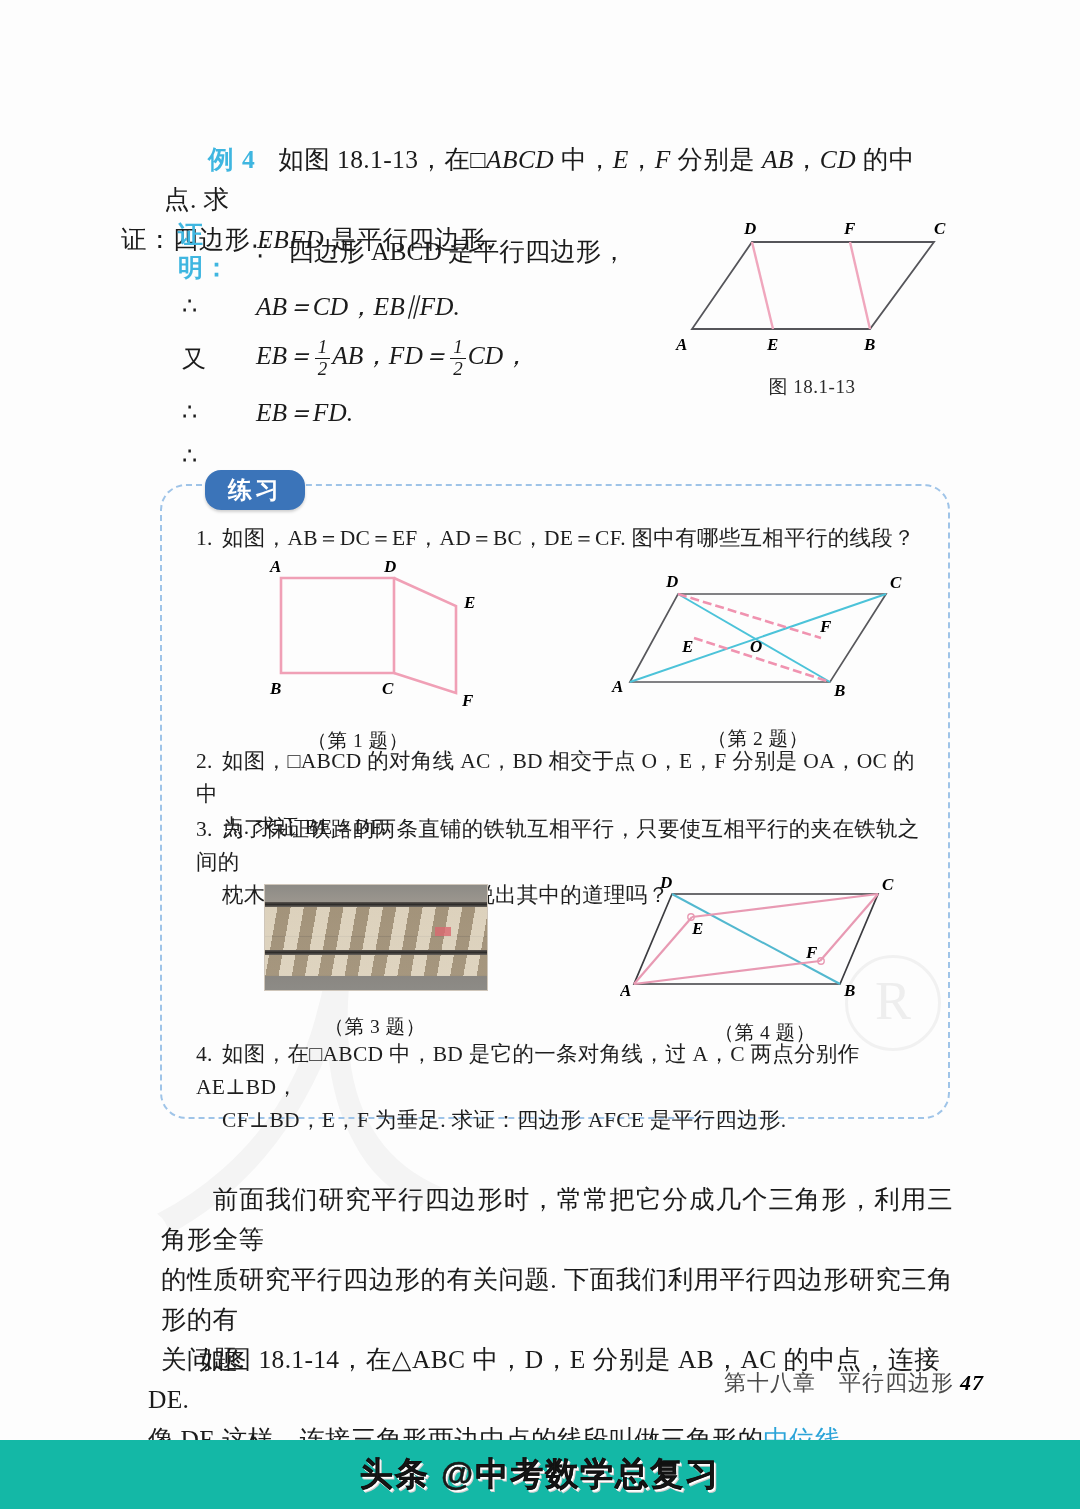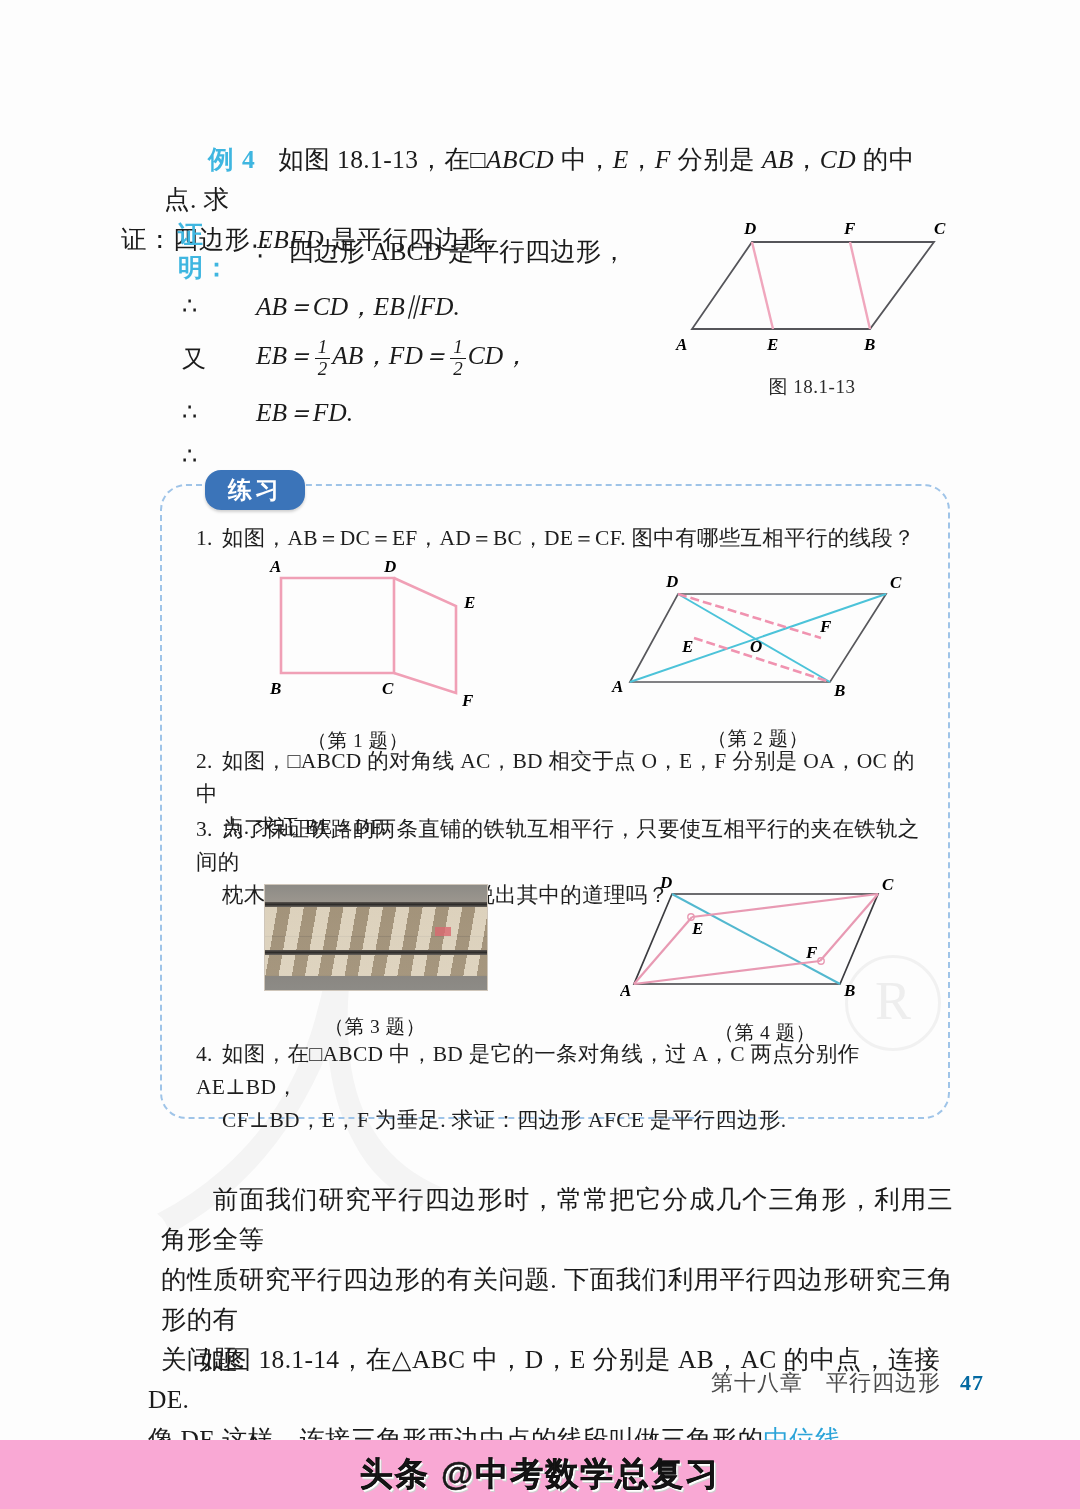--- a/index.html
+++ b/index.html
@@ -196,28 +196,28 @@
     position: absolute;
     left: 0; top: 1368px;
     width: 1080px;
     text-align: right;
     padding-right: 96px;
     box-sizing: border-box;
     font-size: 22px;
     color: #4a4a4a;
     letter-spacing: 1px;
   }
-  .footer .pg { font-weight: bold; margin-left: 19px; color:#0369a1; }
+  .footer .pg { font-weight: bold; margin-left: 6px; color:#000000;font-style:italic; }
 
   
   .brandbar {
     position: absolute;
     left: 0; top: 1440px;
     width: 1080px; height: 69px;
-    background: #f9a8d4;
+    background: #14b8a6;
     display: flex;
     align-items: center;
     justify-content: center;
   }
   .brandtext {
     font-family: "Liberation Sans", sans-serif;
     font-size: 33px;
     font-weight: bold;
     letter-spacing: 2px;
     color: #1a1a1a;

